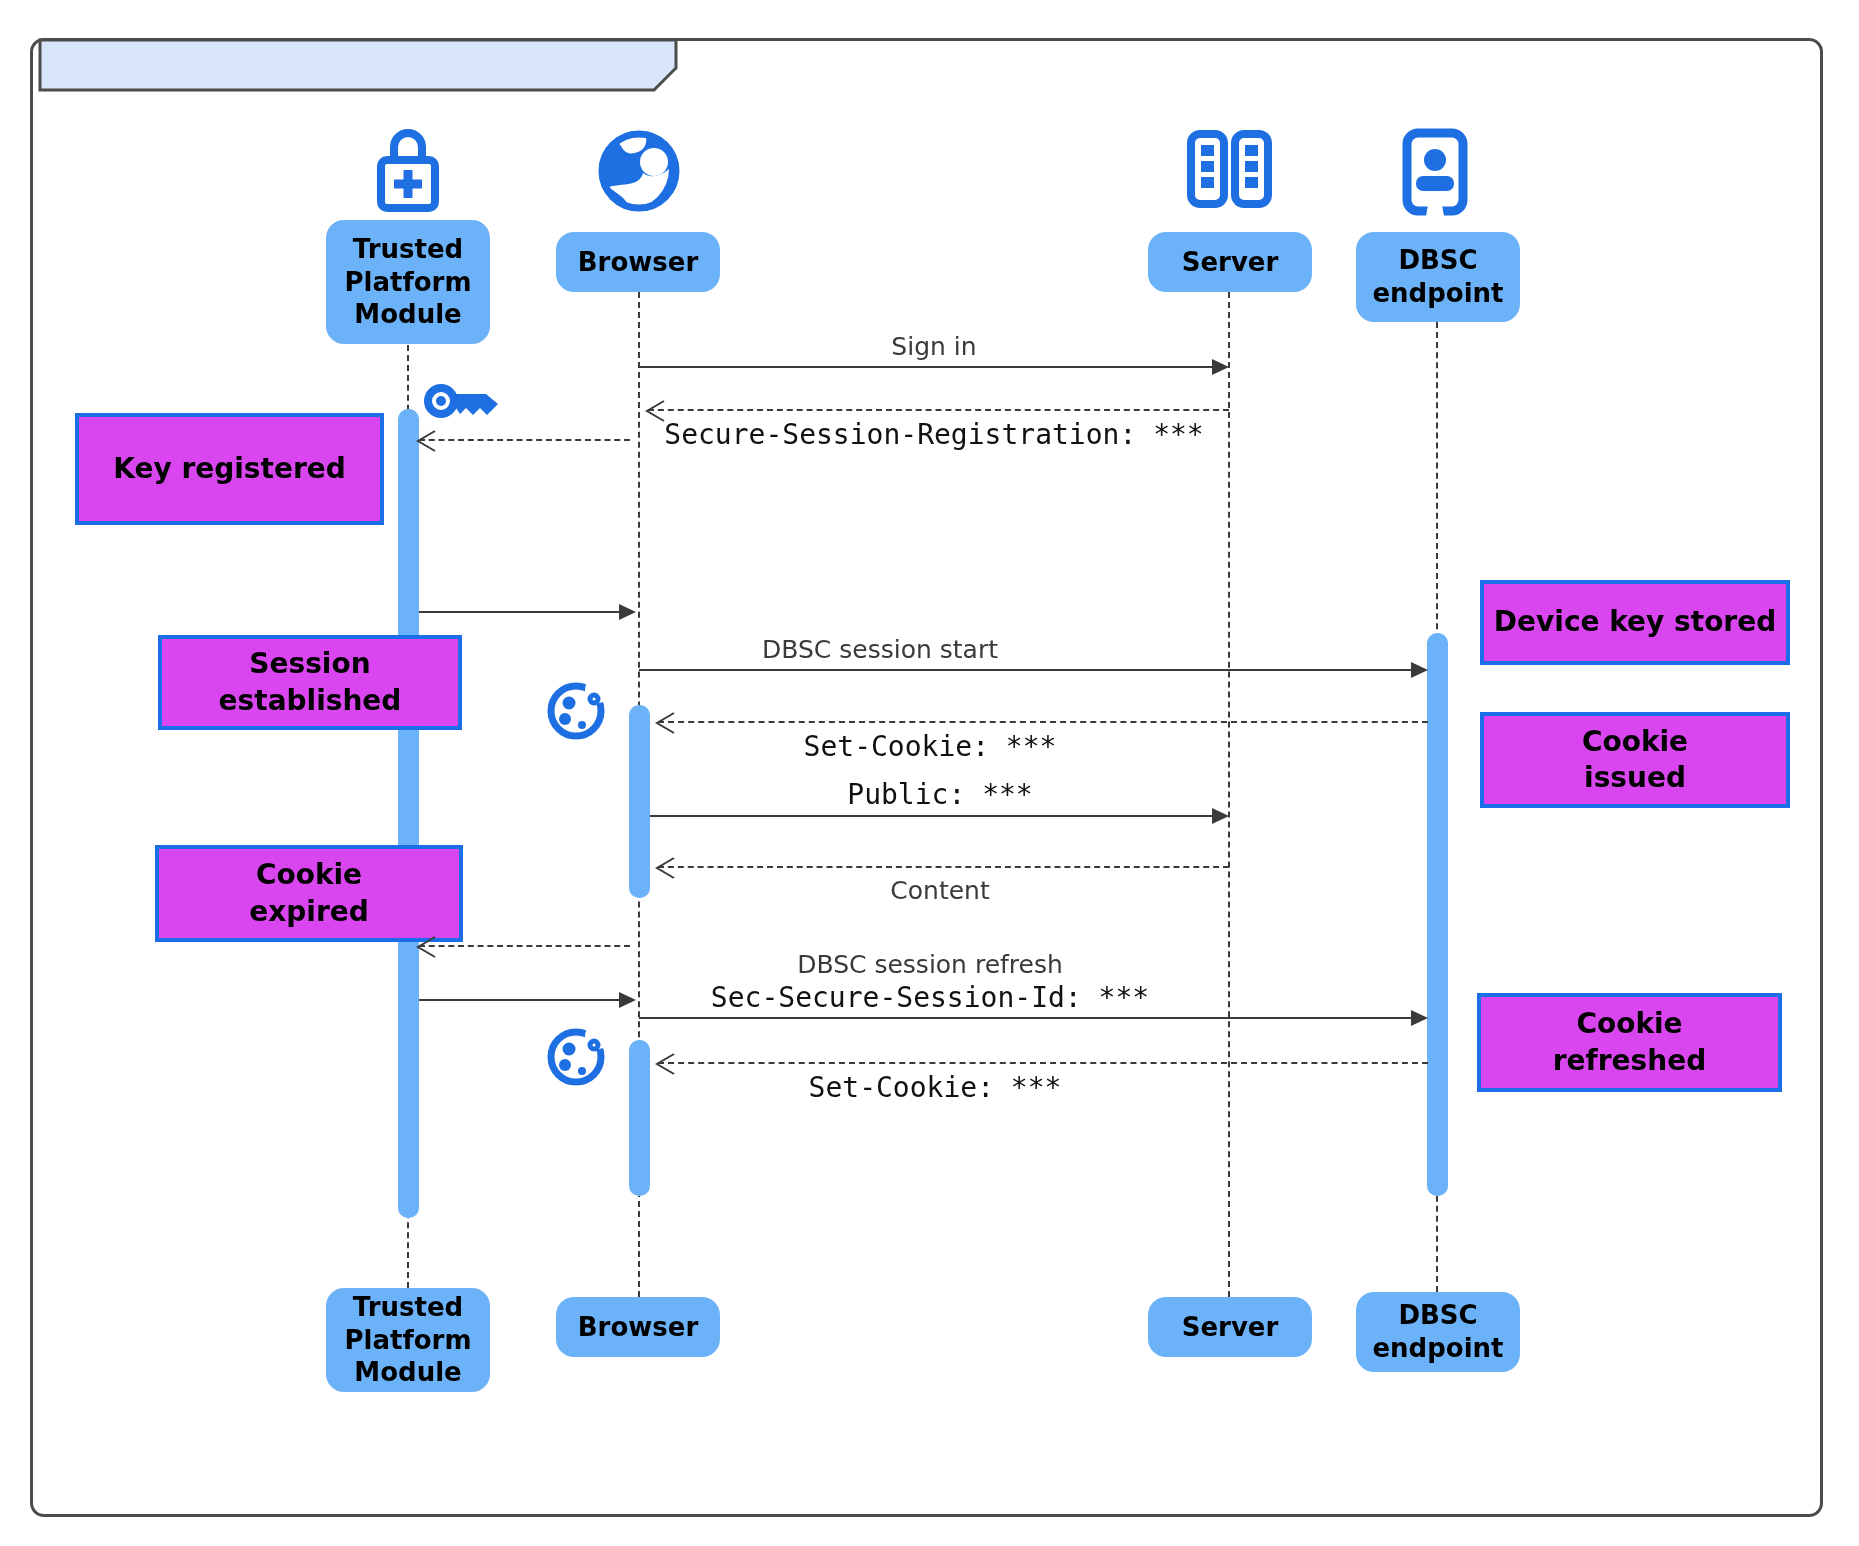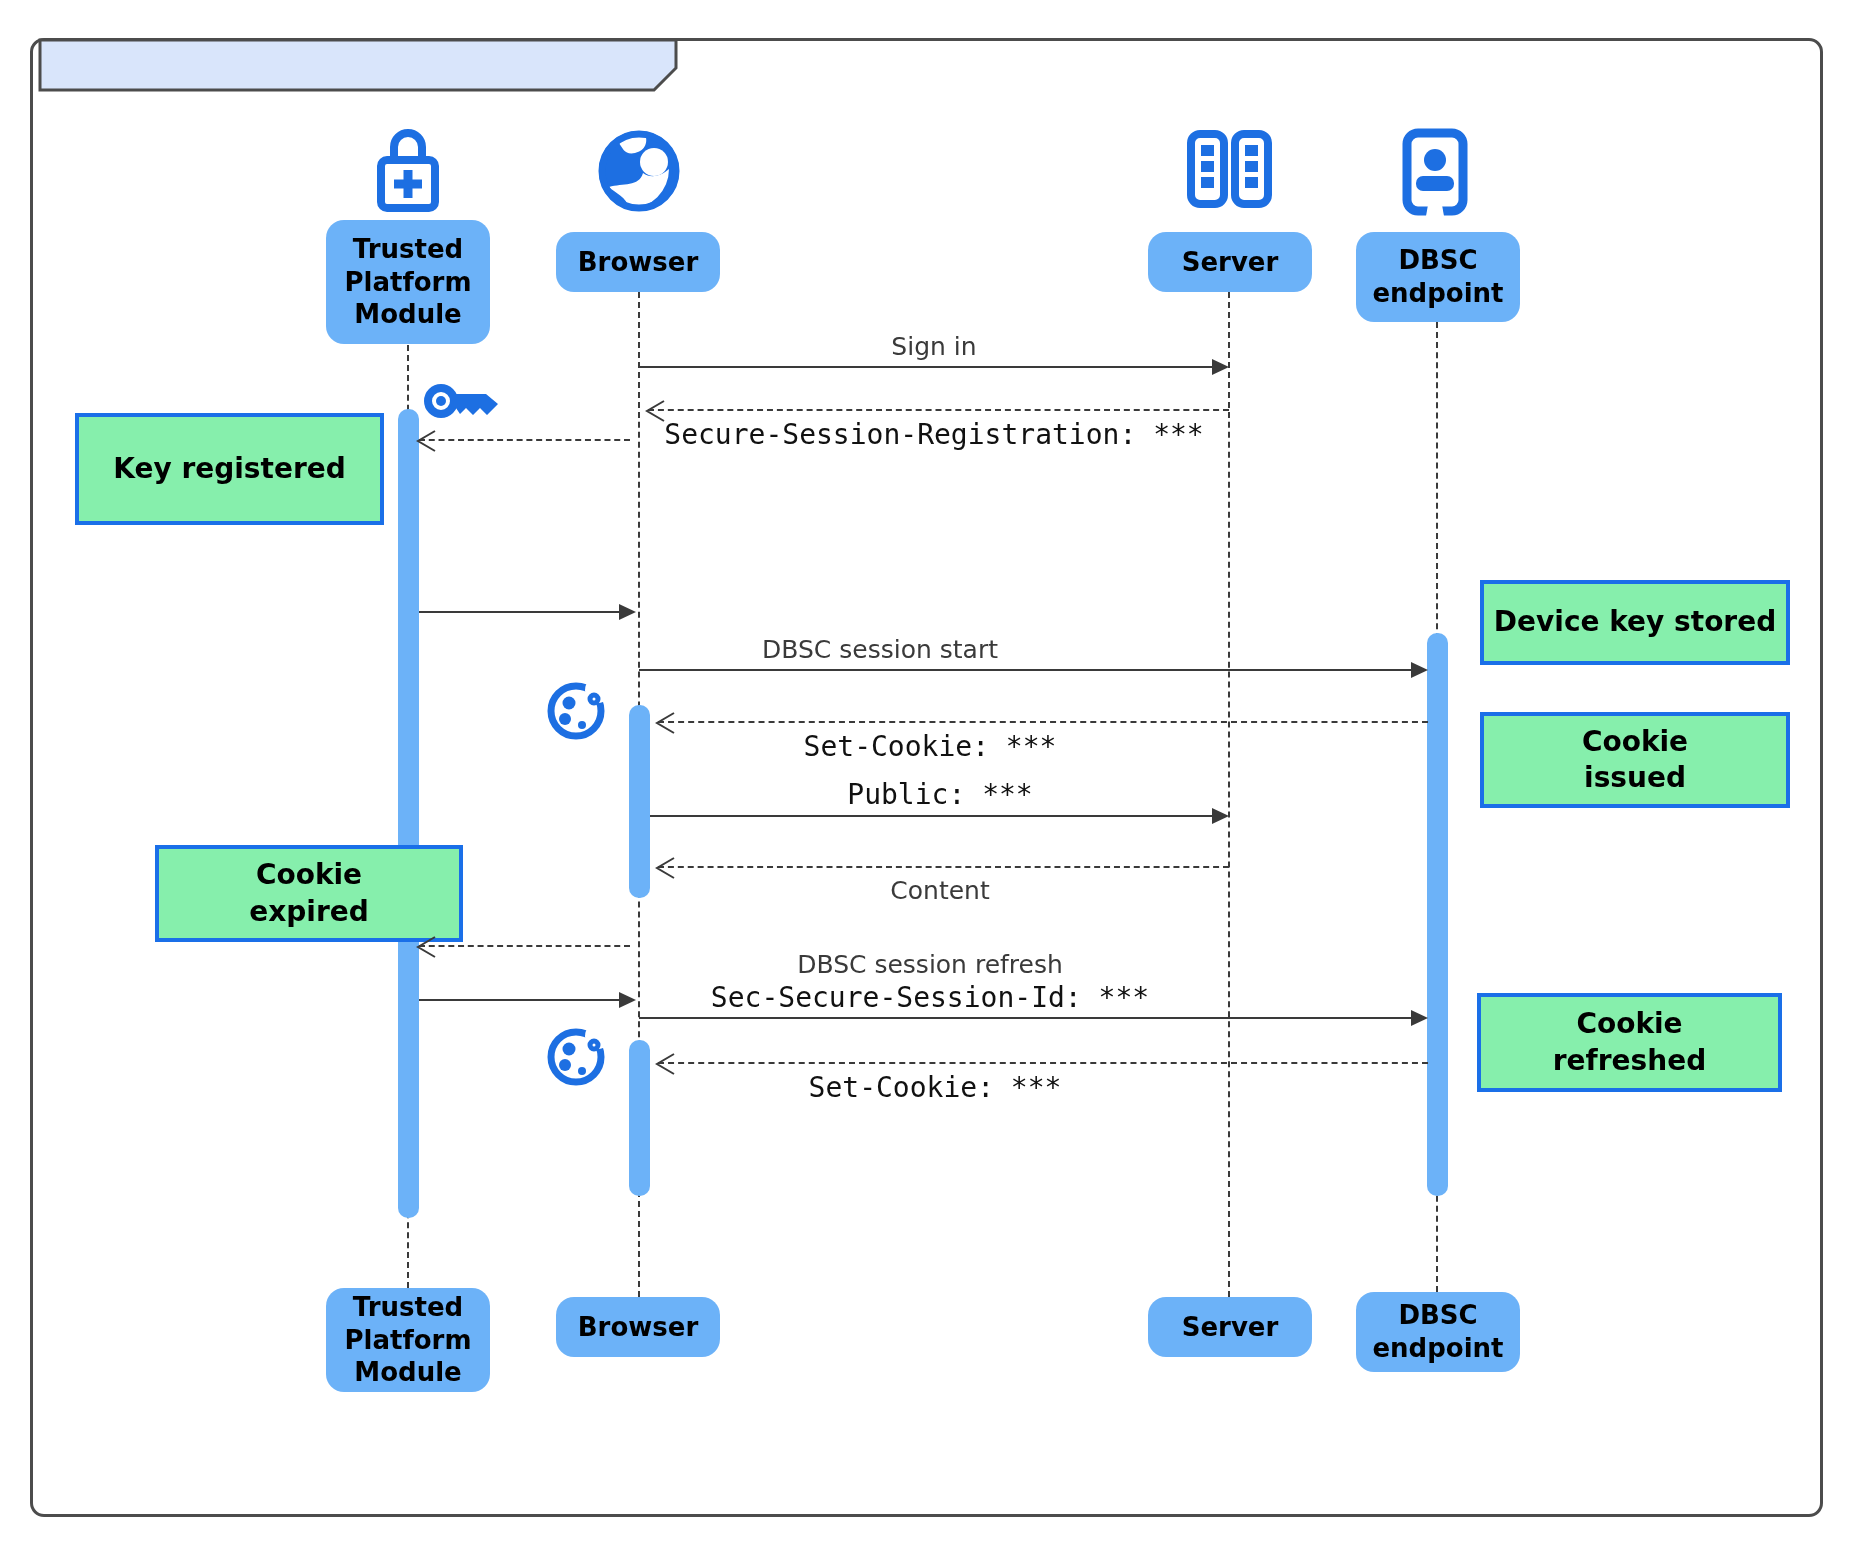--- a/index.html
+++ b/index.html
@@ -8,21 +8,21 @@
   .frame{position:absolute;left:30px;top:38px;width:1787px;height:1473px;
          border:3px solid #4c4c4c;border-radius:14px;background:#fff;}
   .title-tab{position:absolute;left:38px;top:38px;width:640px;height:56px;}
   .title-text{position:absolute;left:14px;top:0;height:52px;line-height:52px;
               font-size:28px;font-weight:bold;color:#000;white-space:nowrap;}
   .lifeline{position:absolute;width:0;border-left:2px dashed #3a3a3a;}
   .bar{position:absolute;width:21px;background:#6cb2f8;border-radius:10px;}
   .actor-box{position:absolute;background:#6cb2f8;border-radius:18px;color:#000;
              font-size:26px;font-weight:bold;display:flex;align-items:center;justify-content:center;
              text-align:center;white-space:pre-line;line-height:1.26;}
-  .note{position:absolute;background:#86efac;border:4px solid #1a6fe8;color:#000;
+  .note{position:absolute;background:#d946ef;border:4px solid #1a6fe8;color:#000;
         font-size:28px;font-weight:bold;display:flex;align-items:center;justify-content:center;
         text-align:center;white-space:pre-line;line-height:1.3;box-sizing:border-box;}
   .hline{position:absolute;height:0;border-top:2px solid #3a3a3a;}
   .hdash{position:absolute;height:0;border-top:2px dashed #3a3a3a;}
   .head{position:absolute;width:0;height:0;border-top:8px solid transparent;
         border-bottom:8px solid transparent;border-left:17px solid #3a3a3a;}
   .chev{position:absolute;}
   .msg-label{position:absolute;transform:translateX(-50%);font-size:25px;color:#3a3a3a;white-space:nowrap;}
   .mono-label{position:absolute;transform:translateX(-50%);font-size:28px;color:#111;
               font-family:"DejaVu Sans Mono","Liberation Mono",monospace;white-space:nowrap;}
@@ -120,20 +120,22 @@
   <div class="hdash" style="left:419px;top:439px;width:211px;"></div>
   <svg class="chev" style="left:415px;top:428px;" width="22" height="26">
     <path d="M20 3 L3 13 L20 23" fill="none" stroke="#3a3a3a" stroke-width="2"></path>
   </svg>
 
   <div class="note" style="left:75px;top:413px;width:309px;height:112px;">Key registered</div>
 
   <div class="hline" style="left:419px;top:611px;width:201px;"></div>
   <div class="head" style="left:619px;top:604px;"></div>
 
+  <div class="note" style="left:158px;top:635px;width:304px;height:95px;">Session
+established</div>
 
   <div class="hline" style="left:639px;top:669px;width:773px;"></div>
   <div class="head" style="left:1411px;top:662px;"></div>
   <div class="msg-label" style="left:880px;top:635px;">DBSC session start</div>
 
   <div class="note" style="left:1480px;top:580px;width:310px;height:85px;">Device key stored</div>
 
   <svg class="icon" style="left:546px;top:678px;" width="64" height="64" viewBox="0 0 64 64">
     <circle cx="30" cy="33" r="25" fill="#fff" stroke="#1d6fe2" stroke-width="7"></circle>
     <circle cx="52" cy="12" r="13" fill="#fff"></circle>

